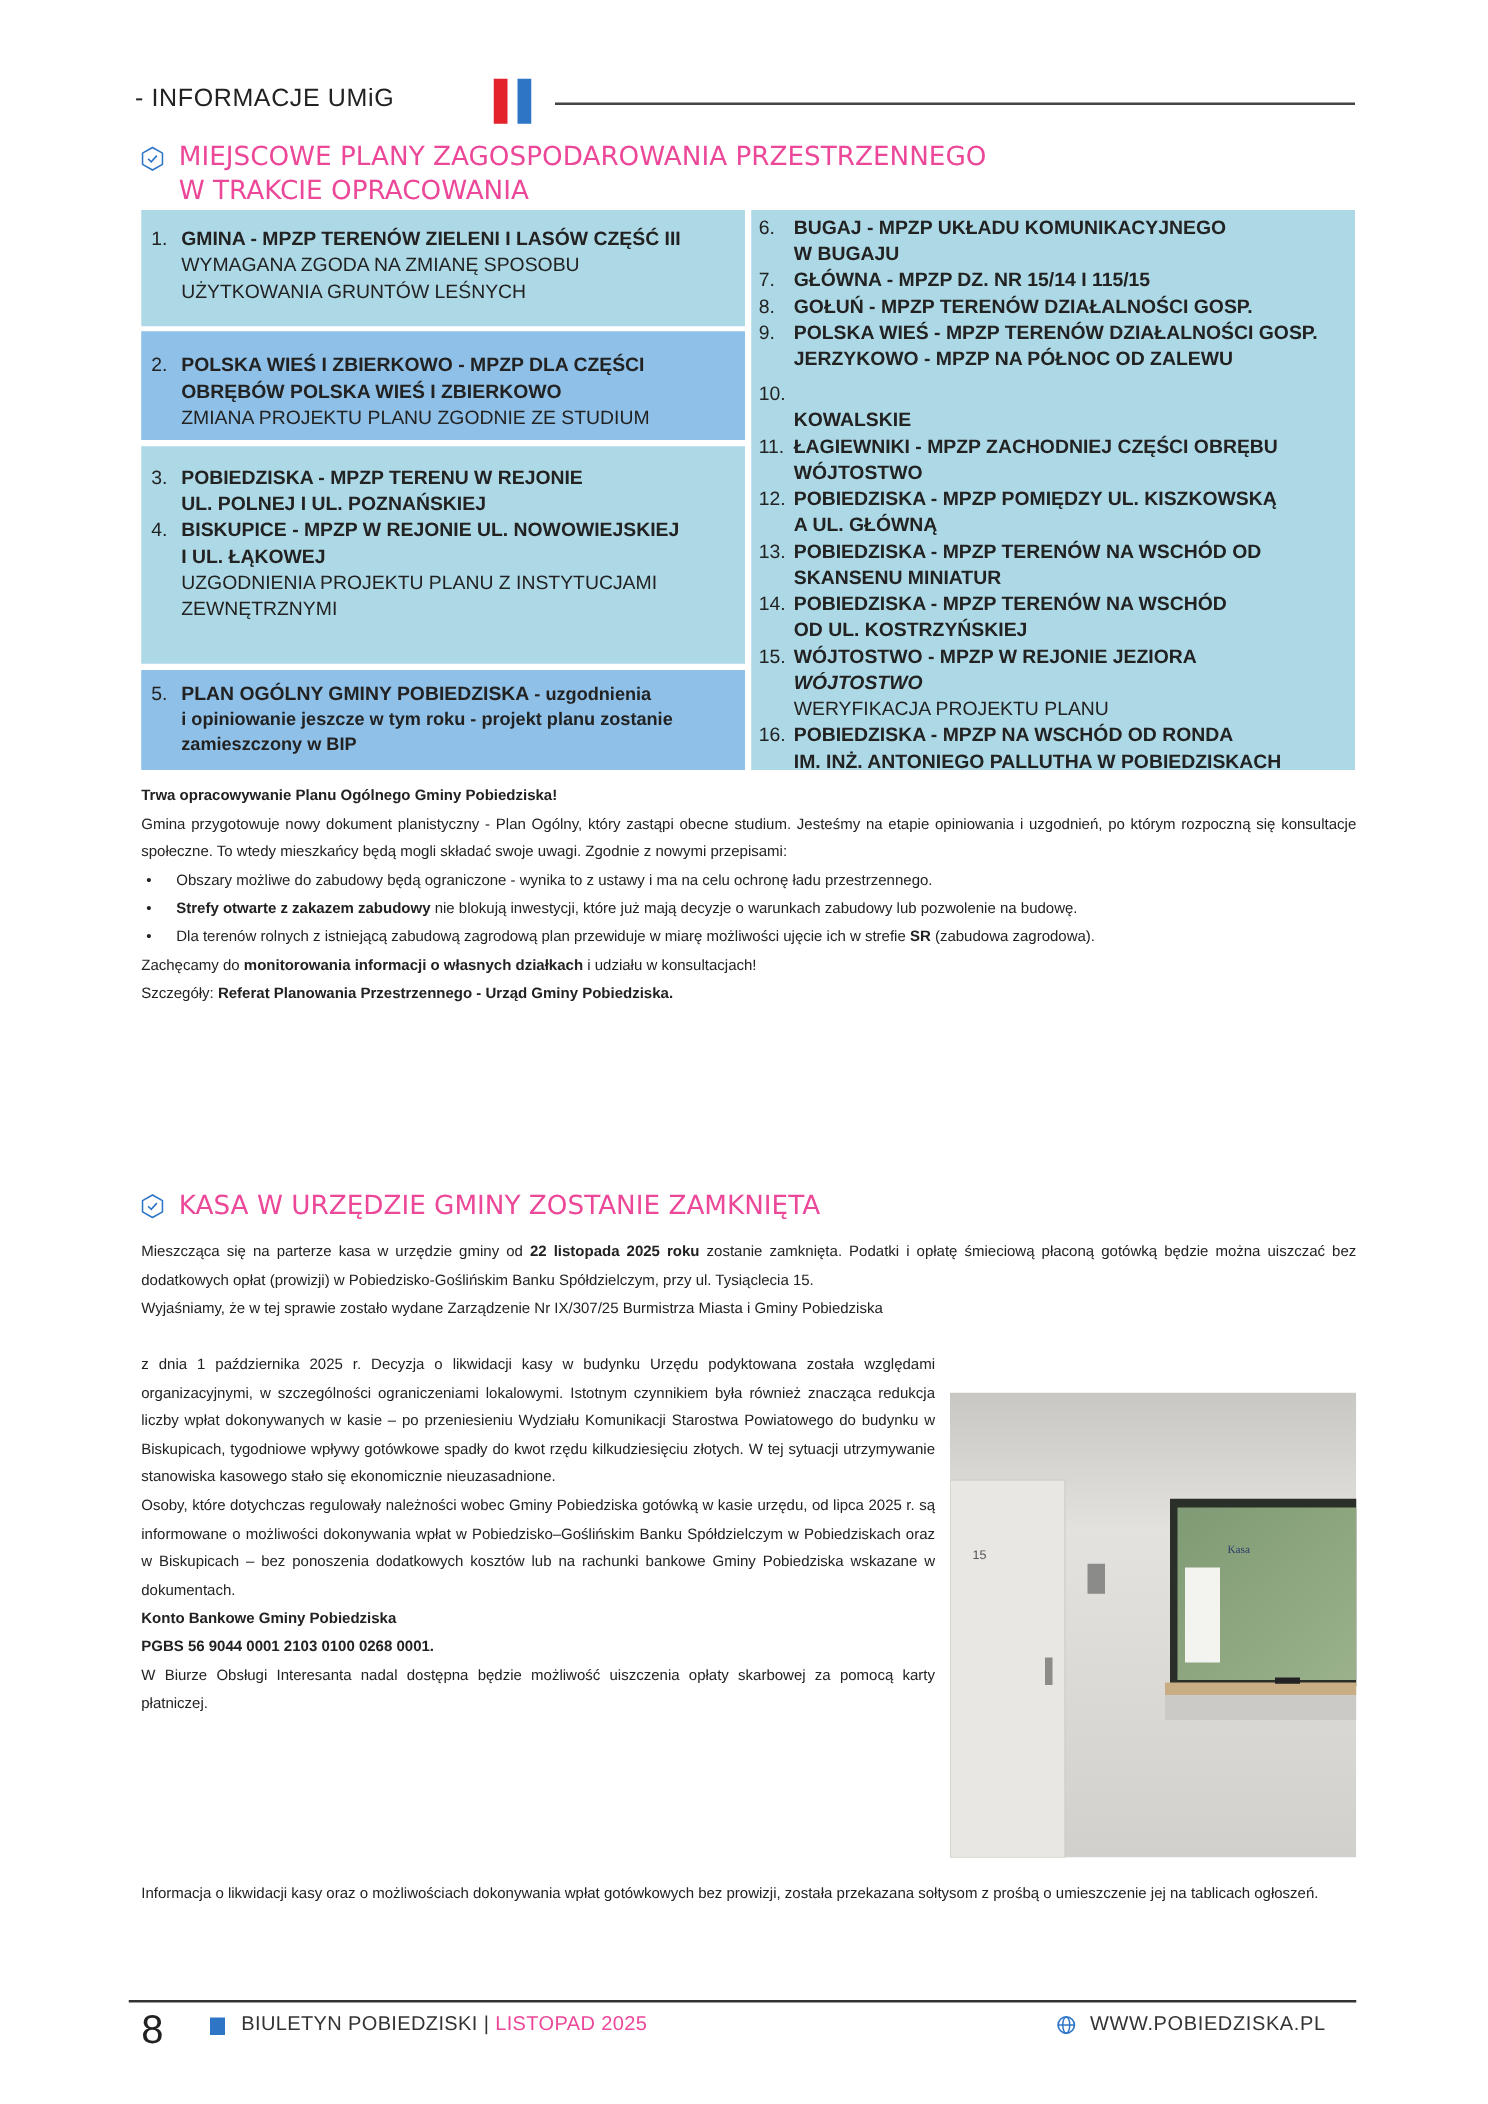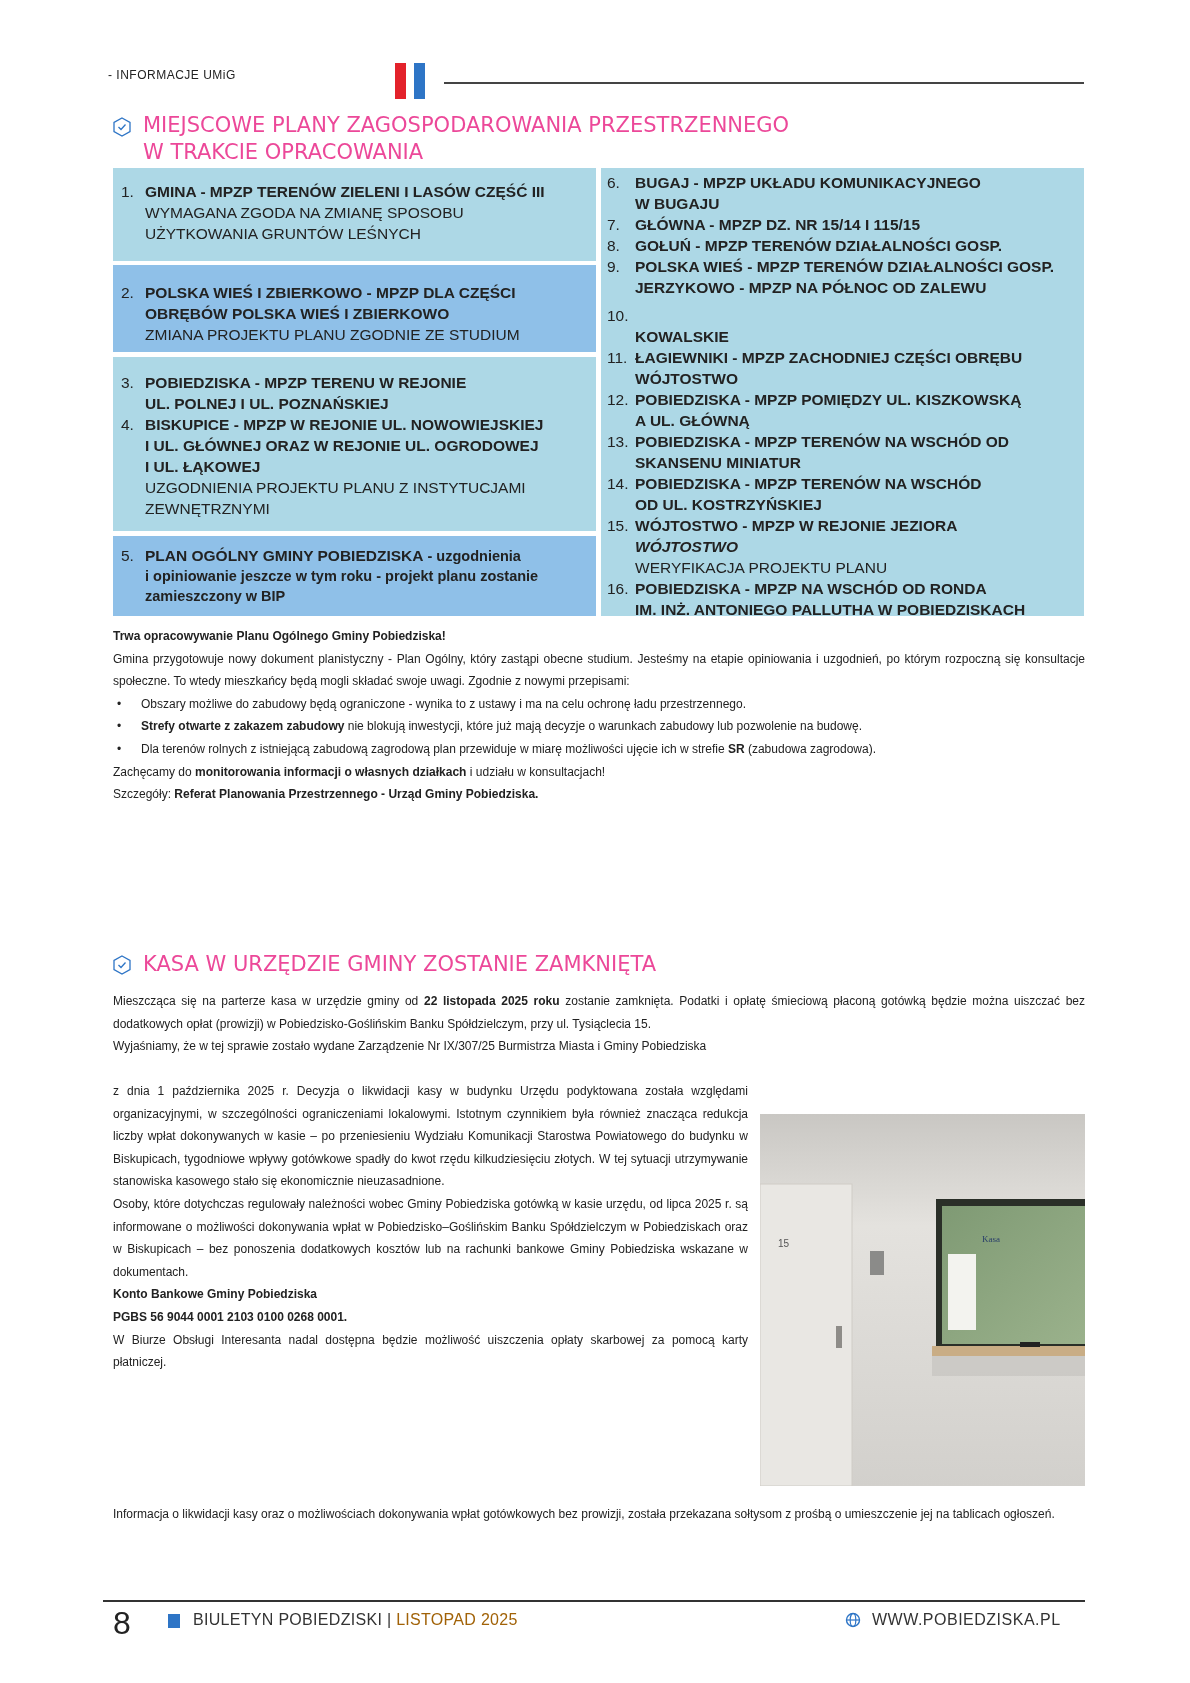--- a/index.html
+++ b/index.html
@@ -1,20 +1,20 @@
 <!DOCTYPE html>
 <html><head>
 <meta charset="utf-8">
 <style>
   html, body { margin:0; padding:0; background:#ffffff; }
   body { width:1190px; height:1683px; position:relative; overflow:hidden; font-family:"Liberation Sans", sans-serif; color:#222; }
   .abs { position:absolute; }
 
   
-  .hdr-label { left:108px; top:68px; font-size:12px; letter-spacing:0.5px; color:#222; }
+  .hdr-label { left:108px; top:68px; font-size:20px; letter-spacing:0.5px; color:#222; }
   .flag-r { left:395px; top:63px; width:11px; height:36px; background:#e3222b; }
   .flag-b { left:414px; top:63px; width:11px; height:36px; background:#2e75c6; }
   .hdr-line { left:444px; top:82px; width:640px; height:2px; background:#444; }
 
   .sec-title { font-family:"DejaVu Sans", sans-serif; font-weight:normal; font-size:21px; line-height:27px; color:#ec4899; }
   .sec1 { left:143px; top:112px; }
   .sec2 { left:143px; top:951px; }
   .hex-icon { width:18px; height:20px; }
   .hex1 { left:113px; top:117px; }
   .hex2 { left:113px; top:955px; }
@@ -40,21 +40,21 @@
   .justify { text-align:justify; }
   .bullets { margin:0; padding:0; list-style:none; }
   .bullets li { position:relative; padding-left:28px; text-align:justify; }
   .bullets li::before { content:"•"; position:absolute; left:4px; }
 
   .footer-line { left:103px; top:1600px; width:982px; height:2px; background:#333; }
   .page-num { left:113px; top:1605px; font-size:32px; font-weight:normal; color:#222; }
   .foot-sq { left:168px; top:1614px; width:12px; height:14px; background:#2e75c6; }
   .foot-text { left:193px; top:1611px; font-size:16px; color:#333; letter-spacing:0.3px; }
   .foot-sep { color:#333; }
-  .foot-date { color:#a16207; }
+  .foot-date { color:#ec4899; }
   .foot-globe { left:845px; top:1612px; width:16px; height:16px; }
   .foot-url { left:872px; top:1611px; font-size:16px; color:#333; letter-spacing:0.5px; }
 </style>
 </head>
 <body>
 
 <div class="abs hdr-label">- INFORMACJE UMiG</div>
 <div class="abs flag-r"></div>
 <div class="abs flag-b"></div>
 <div class="abs hdr-line"></div>
@@ -89,21 +89,20 @@
 <div class="abs box b3" style="padding:15px 10px 0 8px;">
   <div class="item">
     <span class="num">3.</span>
     <span class="txt bold">POBIEDZISKA - MPZP TERENU W REJONIE</span>
   </div>
   <div class="cont bold">UL. POLNEJ I UL. POZNAŃSKIEJ</div>
   <div class="item">
     <span class="num">4.</span>
     <span class="txt bold">BISKUPICE - MPZP W REJONIE UL. NOWOWIEJSKIEJ</span>
   </div>
-  <div class="cont bold">I UL. GŁÓWNEJ ORAZ W REJONIE UL. OGRODOWEJ</div>
   <div class="cont bold">I UL. ŁĄKOWEJ</div>
   <div class="cont plain">UZGODNIENIA PROJEKTU PLANU Z INSTYTUCJAMI</div>
   <div class="cont plain">ZEWNĘTRZNYMI</div>
 </div>
 
 <div class="abs box dark b4" style="padding:10px 10px 0 8px; font-size:14.5px; line-height:20px;">
   <div class="item">
     <span class="num" style="font-size:15.5px;">5.</span>
     <span class="txt"><span class="bold" style="font-size:15.5px;">PLAN OGÓLNY GMINY POBIEDZISKA</span><span class="bold"> - uzgodnienia</span></span>
   </div>

